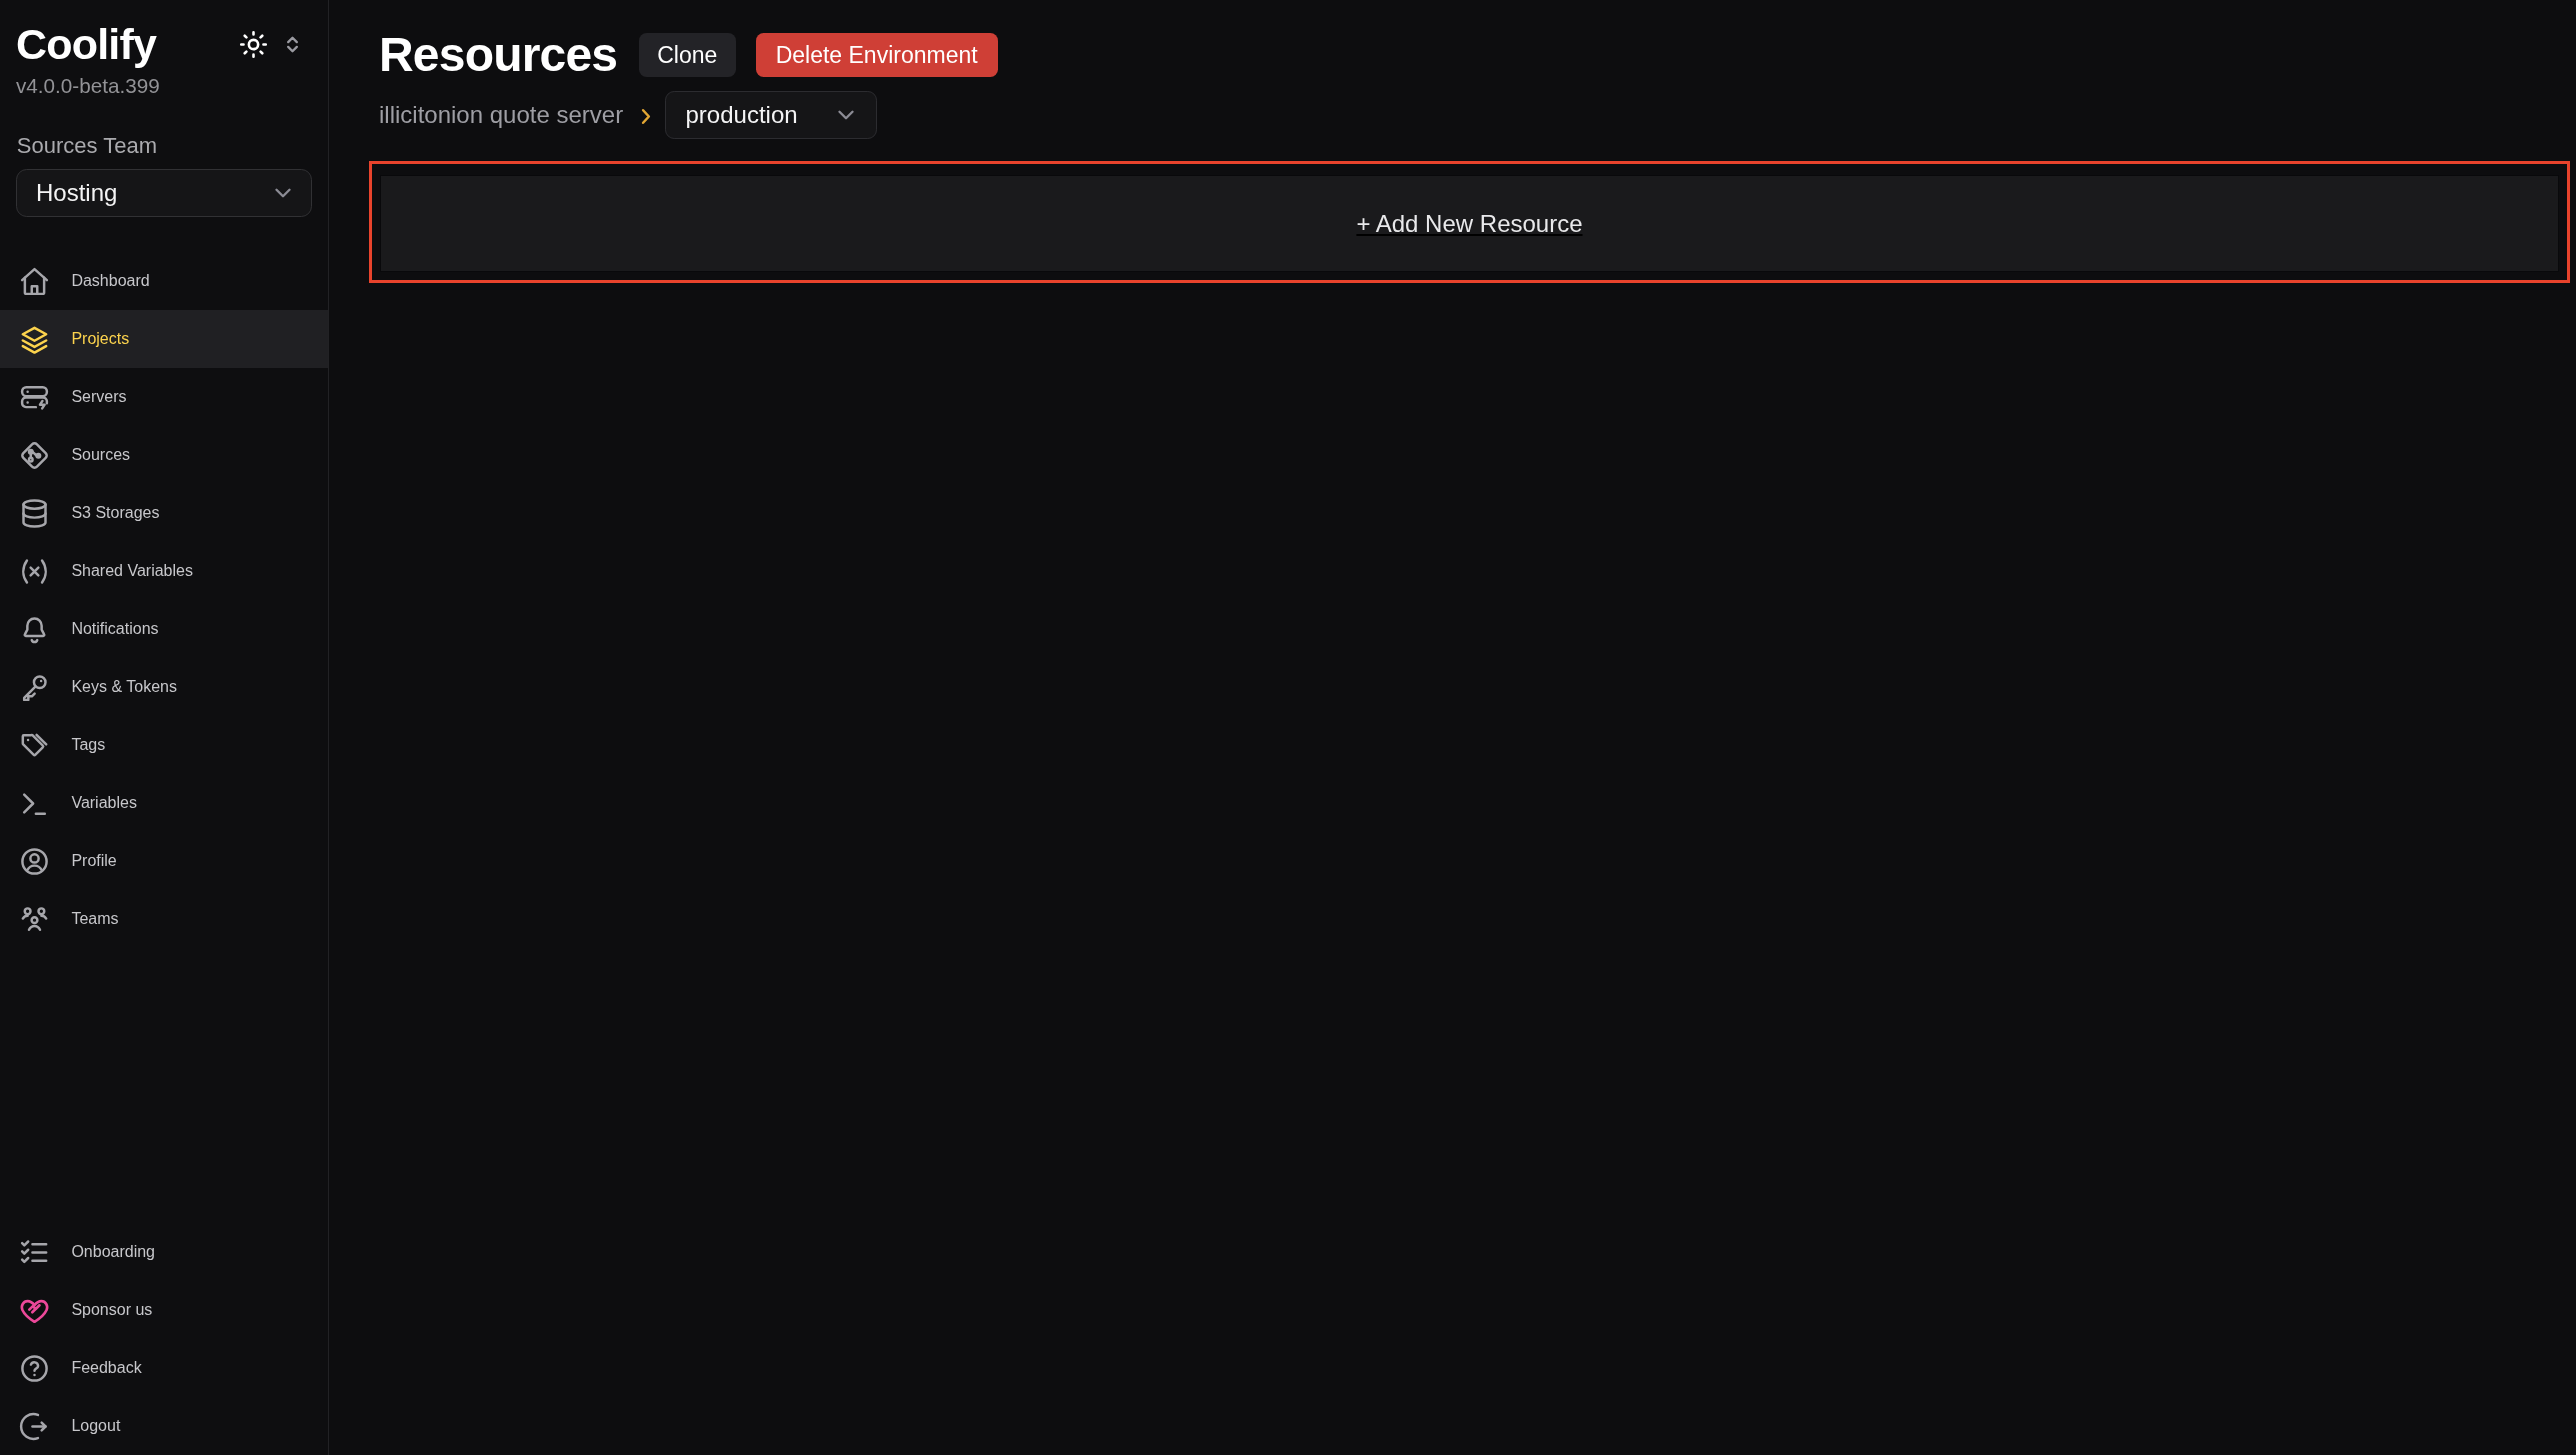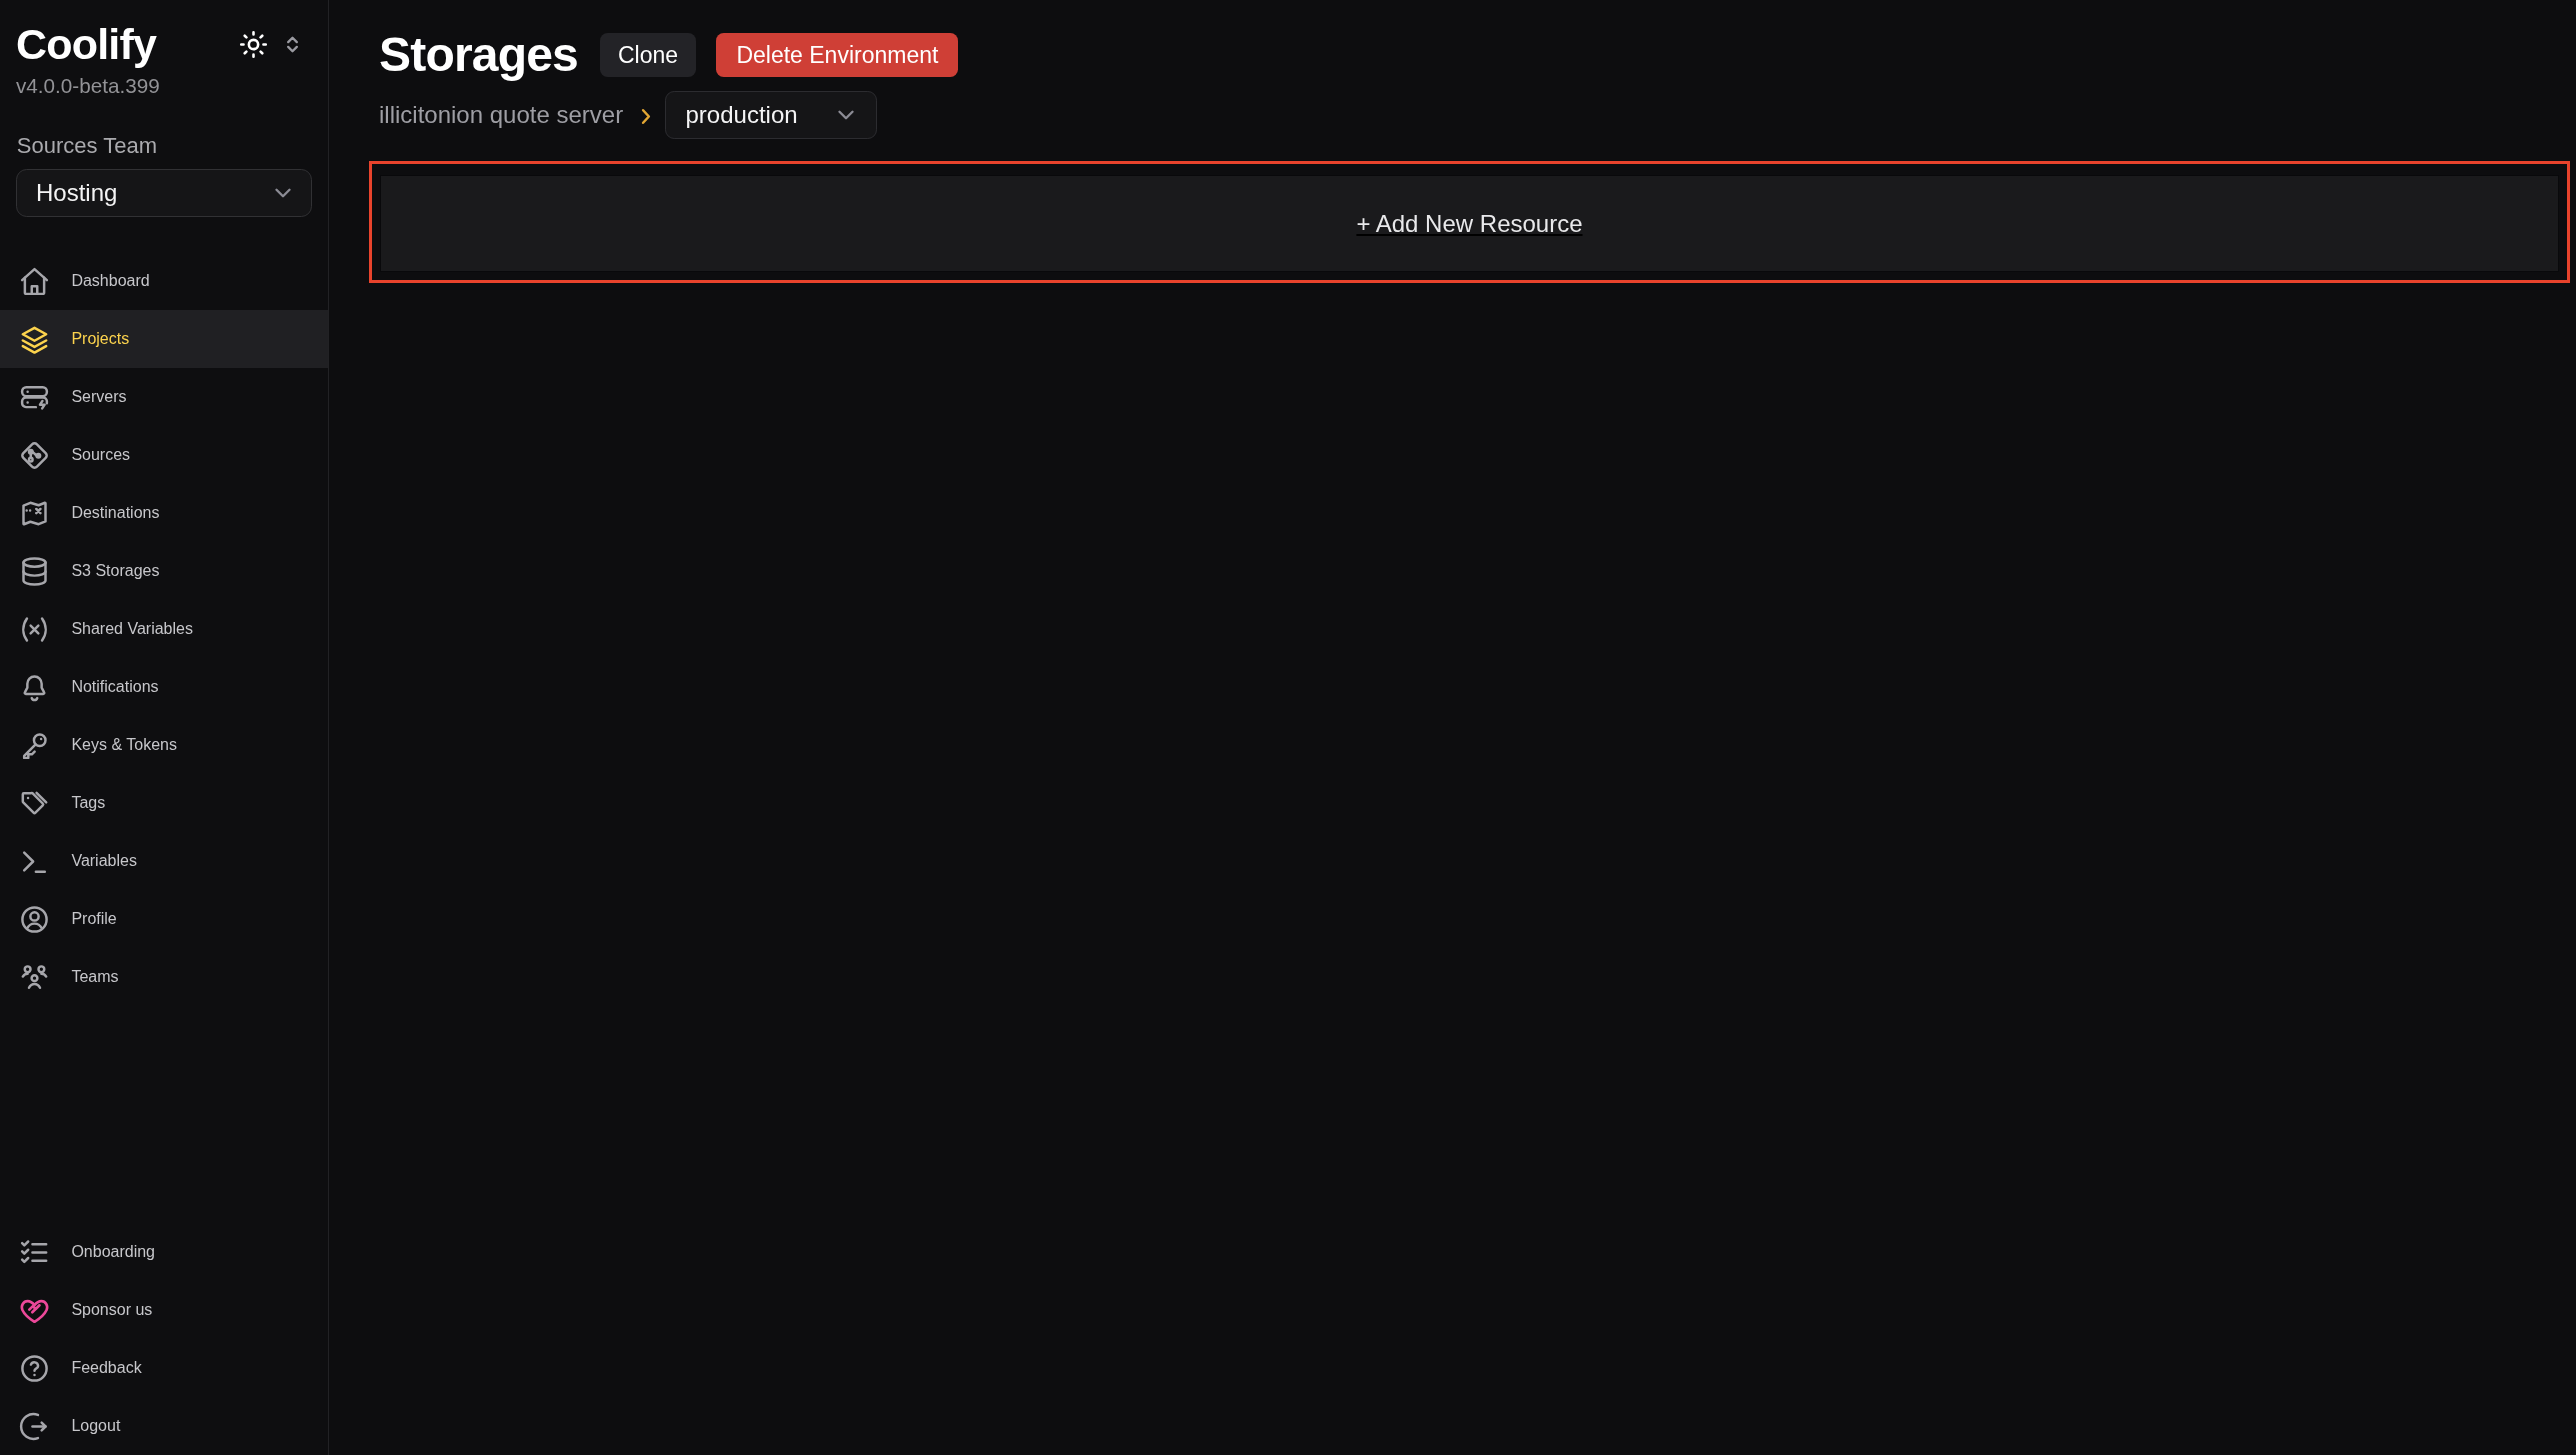--- a/index.html
+++ b/index.html
@@ -117,28 +117,20 @@
           <circle cx="9.3" cy="9.3" r="1.3"></circle>
           <circle cx="9.3" cy="15" r="1.3"></circle>
           <circle cx="14.8" cy="12.2" r="1.3"></circle>
           <path d="M9.3 10.6v3.1"></path>
           <path d="M9.3 9.3c3.6 0 2 2.9 5.5 2.9"></path>
         </svg>
       <span class="nlabel">Sources</span>
     </div>
     <div class="nav-item">
       <svg class="nicon" viewBox="0 0 24 24" fill="none" stroke="currentColor" stroke-width="1.8" stroke-linecap="round" stroke-linejoin="round">
-          <path d="M9 4.2l6 1.8 4.6-1.8a.4.4 0 0 1 .4.4v13.2l-5 2-6-1.8-4.6 1.8a.4.4 0 0 1-.4-.4V6.2z"></path>
-          <path d="M6.3 9.8h.01M8.8 9.8h.01"></path>
-          <path d="M13.3 8.7l3 3M16.3 8.7l-3 3"></path>
-        </svg>
-      <span class="nlabel">Destinations</span>
-    </div>
-    <div class="nav-item">
-      <svg class="nicon" viewBox="0 0 24 24" fill="none" stroke="currentColor" stroke-width="1.8" stroke-linecap="round" stroke-linejoin="round">
           <ellipse cx="12" cy="5.5" rx="8" ry="3"></ellipse>
           <path d="M4 5.5v13c0 1.66 3.58 3 8 3s8-1.34 8-3v-13"></path>
           <path d="M4 12c0 1.66 3.58 3 8 3s8-1.34 8-3"></path>
         </svg>
       <span class="nlabel">S3 Storages</span>
     </div>
     <div class="nav-item">
       <svg class="nicon" viewBox="0 0 24 24" fill="none" stroke="currentColor" stroke-width="1.8" stroke-linecap="round" stroke-linejoin="round">
           <path d="M6.5 4C3 9 3 15 6.5 20"></path>
           <path d="M17.5 4c3.5 5 3.5 11 0 16"></path>
@@ -229,21 +221,21 @@
           <path d="M10.5 12h9.5"></path>
           <path d="M17.2 9.2L20 12l-2.8 2.8"></path>
         </svg>
       <span class="nlabel">Logout</span>
     </div>
   </div>
 </div>
 
 <div class="main">
   <div class="header-row">
-    <h1 class="page-title">Storages</h1>
+    <h1 class="page-title">Resources</h1>
     <button class="btn btn-clone">Clone</button>
     <button class="btn btn-delete">Delete Environment</button>
   </div>
 
   <div class="breadcrumb-row">
     <span class="crumb-project">illicitonion quote server</span>
     <svg class="crumb-chev" viewBox="0 0 24 24" fill="none" stroke="currentColor" stroke-width="2.6" stroke-linecap="round" stroke-linejoin="round">
         <path d="M9.5 5.5l6 6.5-6 6.5"></path>
       </svg>
     <div class="env-select">

